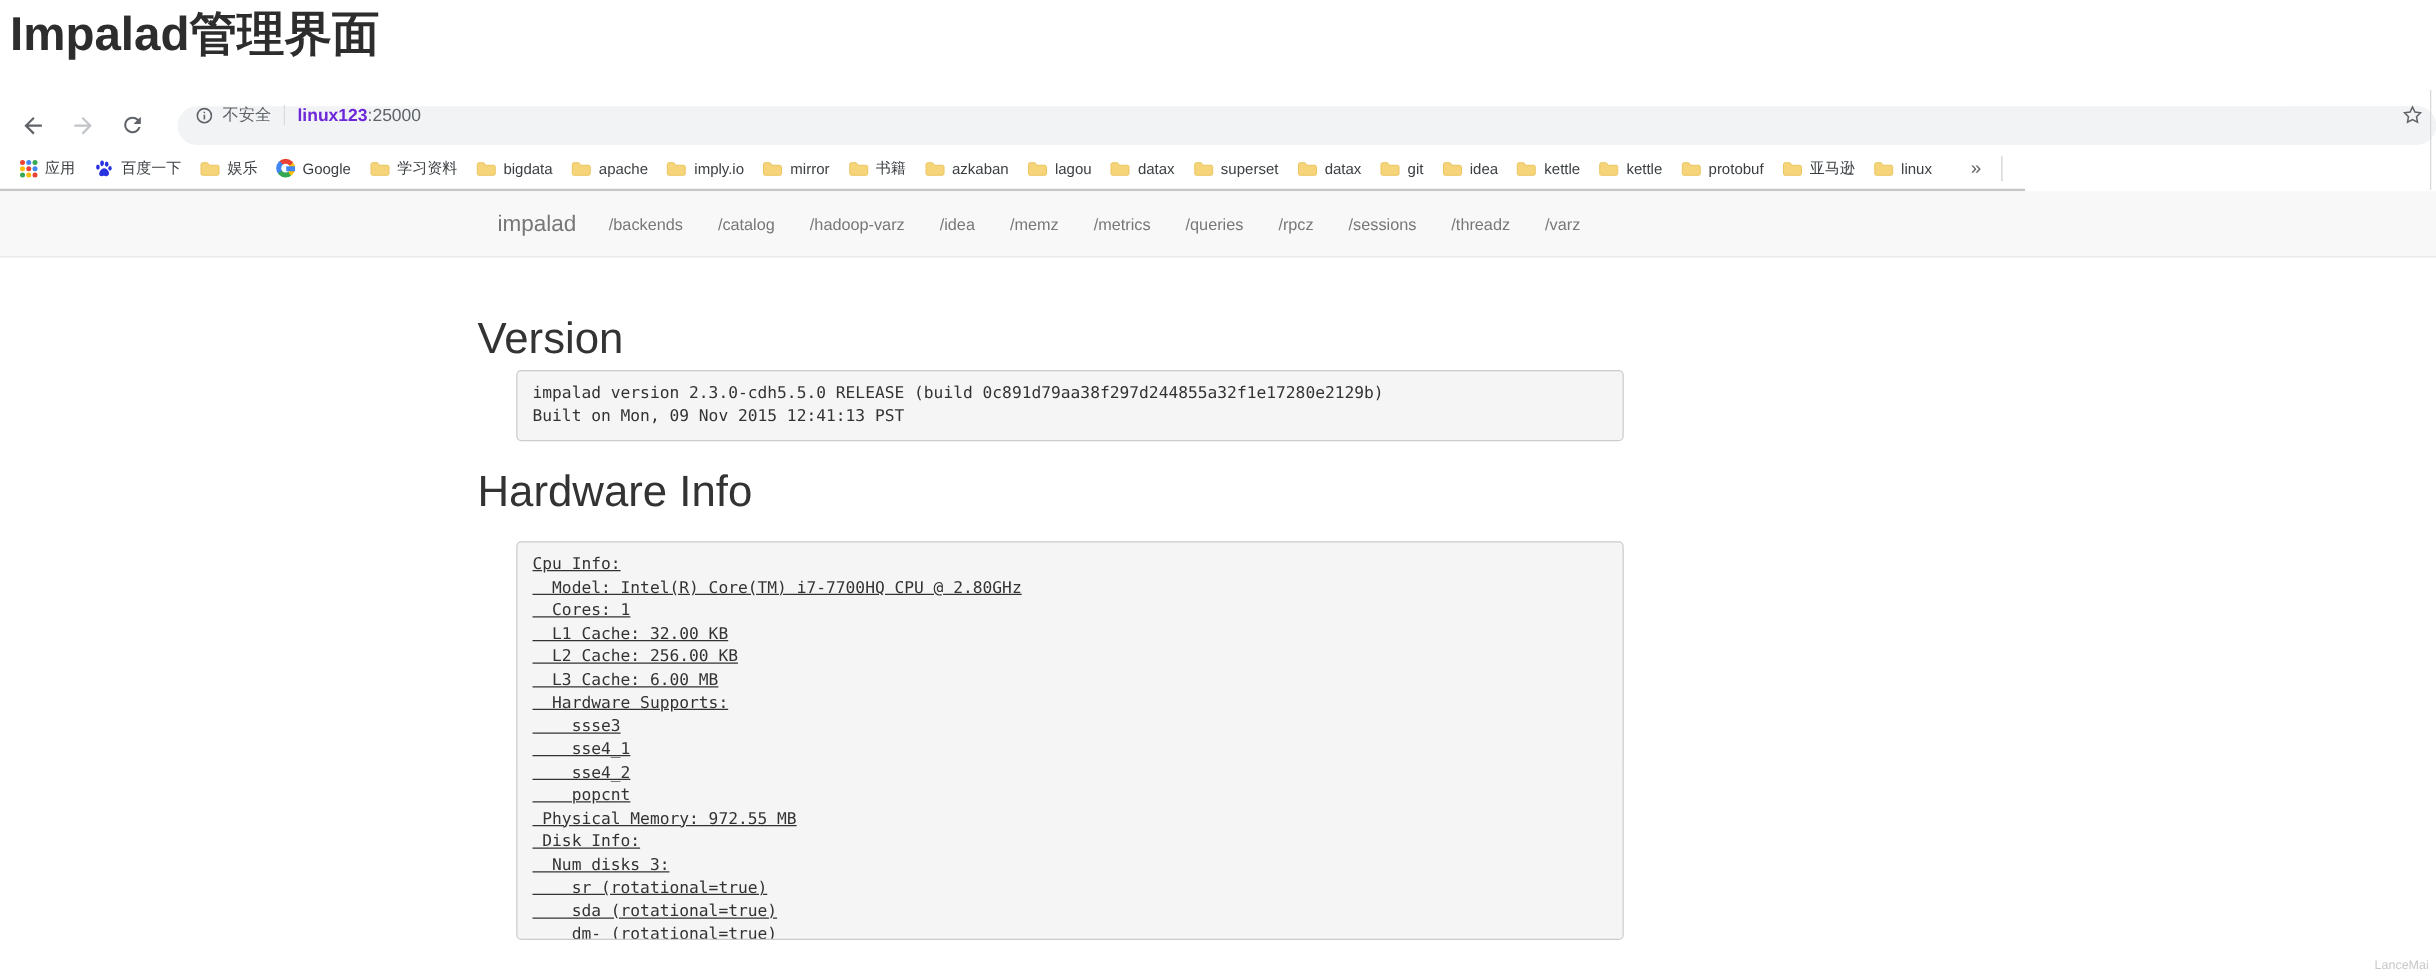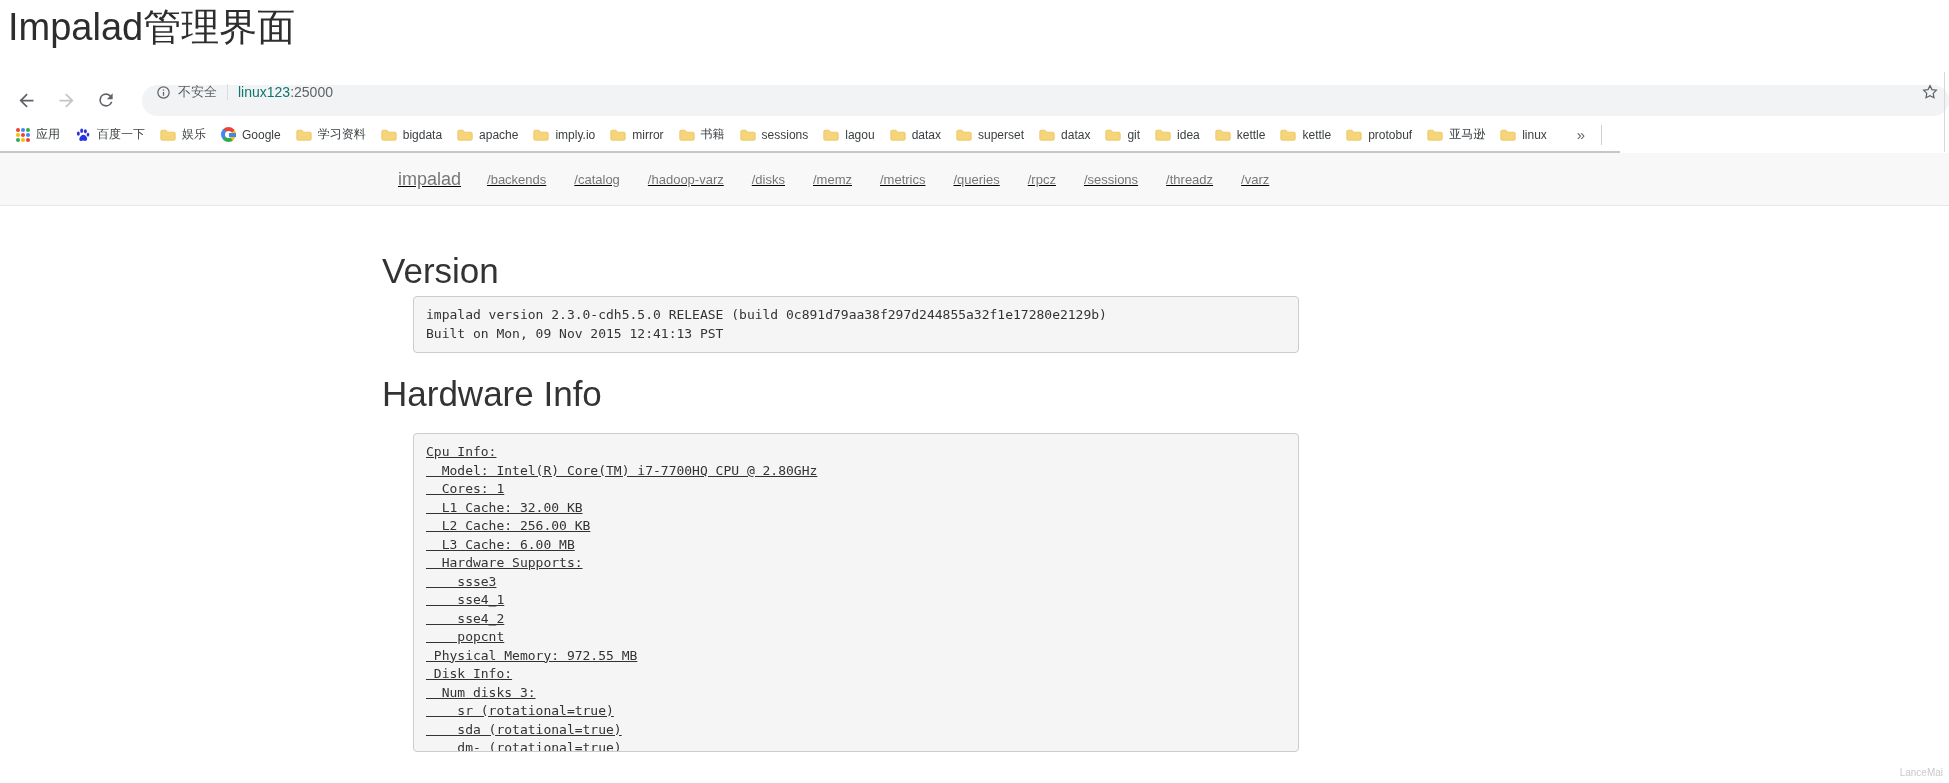--- a/index.html
+++ b/index.html
@@ -1,34 +1,34 @@
 <!DOCTYPE html>
 <html><head>
 <meta charset="utf-8">
 <style>
   * { box-sizing: border-box; margin: 0; padding: 0; }
   html, body { background: #ffffff; }
   body { font-family: "Liberation Sans", sans-serif; }
   .stage { position: relative; width: 1949px; height: 783px; background: #fff; overflow: hidden; }
 
   
-  .doc-title { position: absolute; left: 8px; top: 2px; font-size: 38px; font-weight: 400;
+  .doc-title { position: absolute; left: 8px; top: 2px; font-size: 38px; font-weight: 700;
                color: #2d2d2d; letter-spacing: 0; }
 
   
   .toolbar { position: absolute; left: 0; top: 80px; width: 1949px; height: 40px;
              display: flex; align-items: center; padding: 0 0 0 14px; background: #fff; }
   .nav-btn { background: none; border: none; width: 24px; height: 24px; margin-right: 16px;
              display: inline-flex; align-items: center; justify-content: center; cursor: pointer; }
   .addressbar { flex: 1; height: 31px; margin-left: 8px; background: #f1f3f4; border-radius: 16px;
                 display: flex; align-items: center; padding: 0 10px 16px 14px; min-width: 0; }
   .sec-label { font-size: 13px; color: #5f6368; margin-left: 7px; white-space: nowrap; }
   .addr-divider { width: 1px; height: 16px; background: #dadce0; margin: 0 10px; }
   .url { font-size: 14px; white-space: nowrap; }
-  .url .host { color: #0f766e; }
+  .url .host { color: #6d28d9; font-weight: bold; }
   .url .port { color: #5f6368; }
   .star { margin-left: auto; display: inline-flex; align-items: center; }
 
   
   .bookmarks { position: absolute; left: 0; top: 120px; width: 1620px; height: 33px;
                display: flex; align-items: center; padding: 0 18px 2px 16px;
                background: #fff; border-bottom: 2px solid #c6c6c6; }
   .bm-item { display: inline-flex; align-items: center; margin-right: 15px; cursor: pointer;
              white-space: nowrap; }
   .bm-label { font-size: 12px; color: #3c4043; margin-left: 6px; }
@@ -47,21 +47,21 @@
   .g-icon::before { content: ""; position: absolute; inset: 4px; background: #fff; border-radius: 50%; }
   .g-icon::after { content: ""; position: absolute; right: 0; top: 6px; width: 7px; height: 3.5px;
                    background: #4285f4; }
   .bm-chevron { margin-left: auto; font-size: 15px; color: #5f6368; cursor: pointer; padding: 0 4px; }
   .bm-end-divider { width: 1px; height: 20px; background: #d0d0d0; margin-left: 12px; }
   .window-edge { position: absolute; left: 1944px; top: 72px; width: 1px; height: 80px; background: #d8d8d8; }
 
   
   .navbar { position: absolute; left: 0; top: 153px; width: 1949px; height: 53px;
             background: #f8f8f8; border-bottom: 1px solid #e7e7e7; }
-  .nav-inner { position: absolute; left: 398px; top: 0; height: 100%; display: flex; align-items: center; text-decoration: underline; }
+  .nav-inner { position: absolute; left: 398px; top: 0; height: 100%; display: flex; align-items: center; }
   .brand { font-size: 18px; color: #777; text-decoration: none; margin-right: 12px; cursor: pointer; }
   .nav-link { font-size: 13px; color: #777; text-decoration: none; padding: 0 14px; cursor: pointer; }
 
   
   .sec-heading { position: absolute; left: 382px; font-size: 35px; font-weight: 500; color: #333; }
   .h-version { top: 251px; }
   .h-hardware { top: 374px; }
   .infobox { position: absolute; left: 413px; width: 886px; background: #f5f5f5;
              border: 1px solid #ccc; border-radius: 4px; padding: 9px 12px;
              font-family: "DejaVu Sans Mono", "Liberation Mono", monospace;
@@ -206,21 +206,21 @@
         </span>
       <span class="bm-label">书籍</span>
     </div>
 
     <div class="bm-item">
       <span class="bm-svg">
           <svg width="16" height="14" viewBox="0 0 20 16">
             <path d="M1 3.5C1 2.7 1.7 2 2.5 2h5l2 2.5h8c.8 0 1.5.7 1.5 1.5v7c0 .8-.7 1.5-1.5 1.5h-15C1.7 14.5 1 13.8 1 13V3.5z" fill="#f6d57a" stroke="#e9c45f"></path>
           </svg>
         </span>
-      <span class="bm-label">sessions</span>
+      <span class="bm-label">azkaban</span>
     </div>
 
     <div class="bm-item">
       <span class="bm-svg">
           <svg width="16" height="14" viewBox="0 0 20 16">
             <path d="M1 3.5C1 2.7 1.7 2 2.5 2h5l2 2.5h8c.8 0 1.5.7 1.5 1.5v7c0 .8-.7 1.5-1.5 1.5h-15C1.7 14.5 1 13.8 1 13V3.5z" fill="#f6d57a" stroke="#e9c45f"></path>
           </svg>
         </span>
       <span class="bm-label">lagou</span>
     </div>
@@ -320,21 +320,21 @@
   </div>
 
   <div class="window-edge"></div>
 
   <nav class="navbar">
     <div class="nav-inner">
       <a class="brand">impalad</a>
       <a class="nav-link">/backends</a>
       <a class="nav-link">/catalog</a>
       <a class="nav-link">/hadoop-varz</a>
-      <a class="nav-link">/disks</a>
+      <a class="nav-link">/idea</a>
       <a class="nav-link">/memz</a>
       <a class="nav-link">/metrics</a>
       <a class="nav-link">/queries</a>
       <a class="nav-link">/rpcz</a>
       <a class="nav-link">/sessions</a>
       <a class="nav-link">/threadz</a>
       <a class="nav-link">/varz</a>
     </div>
   </nav>
 

